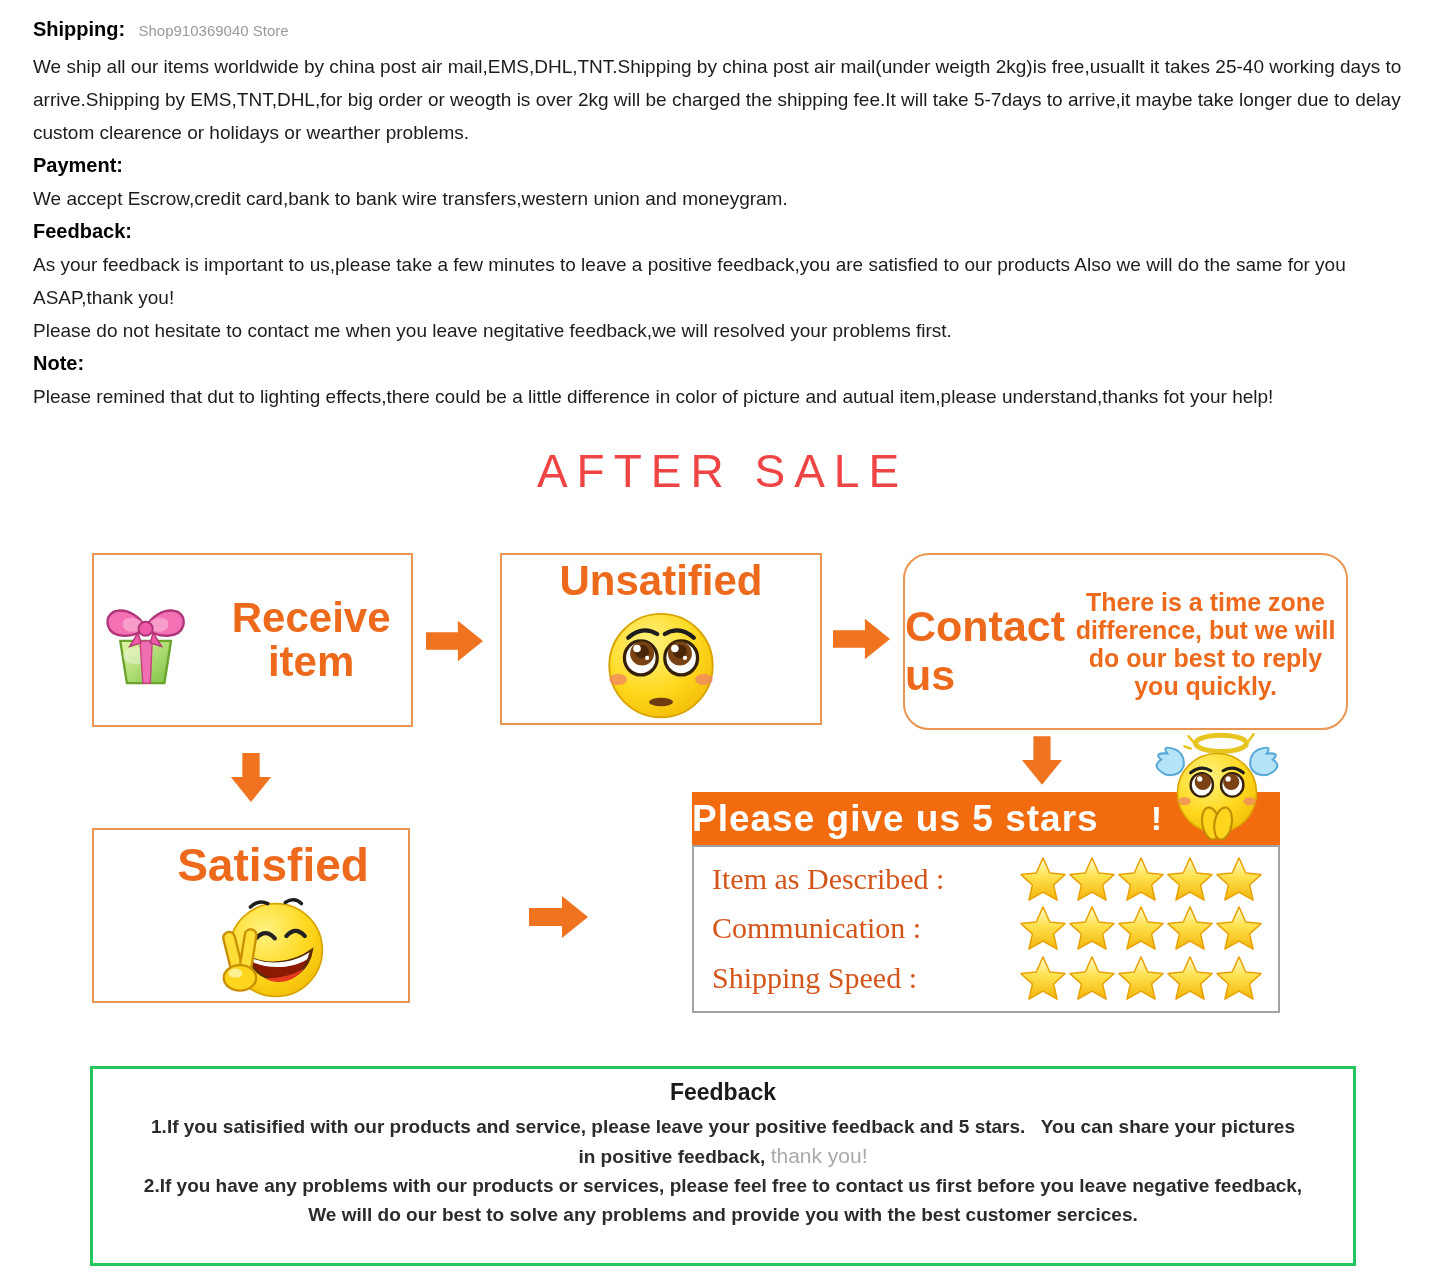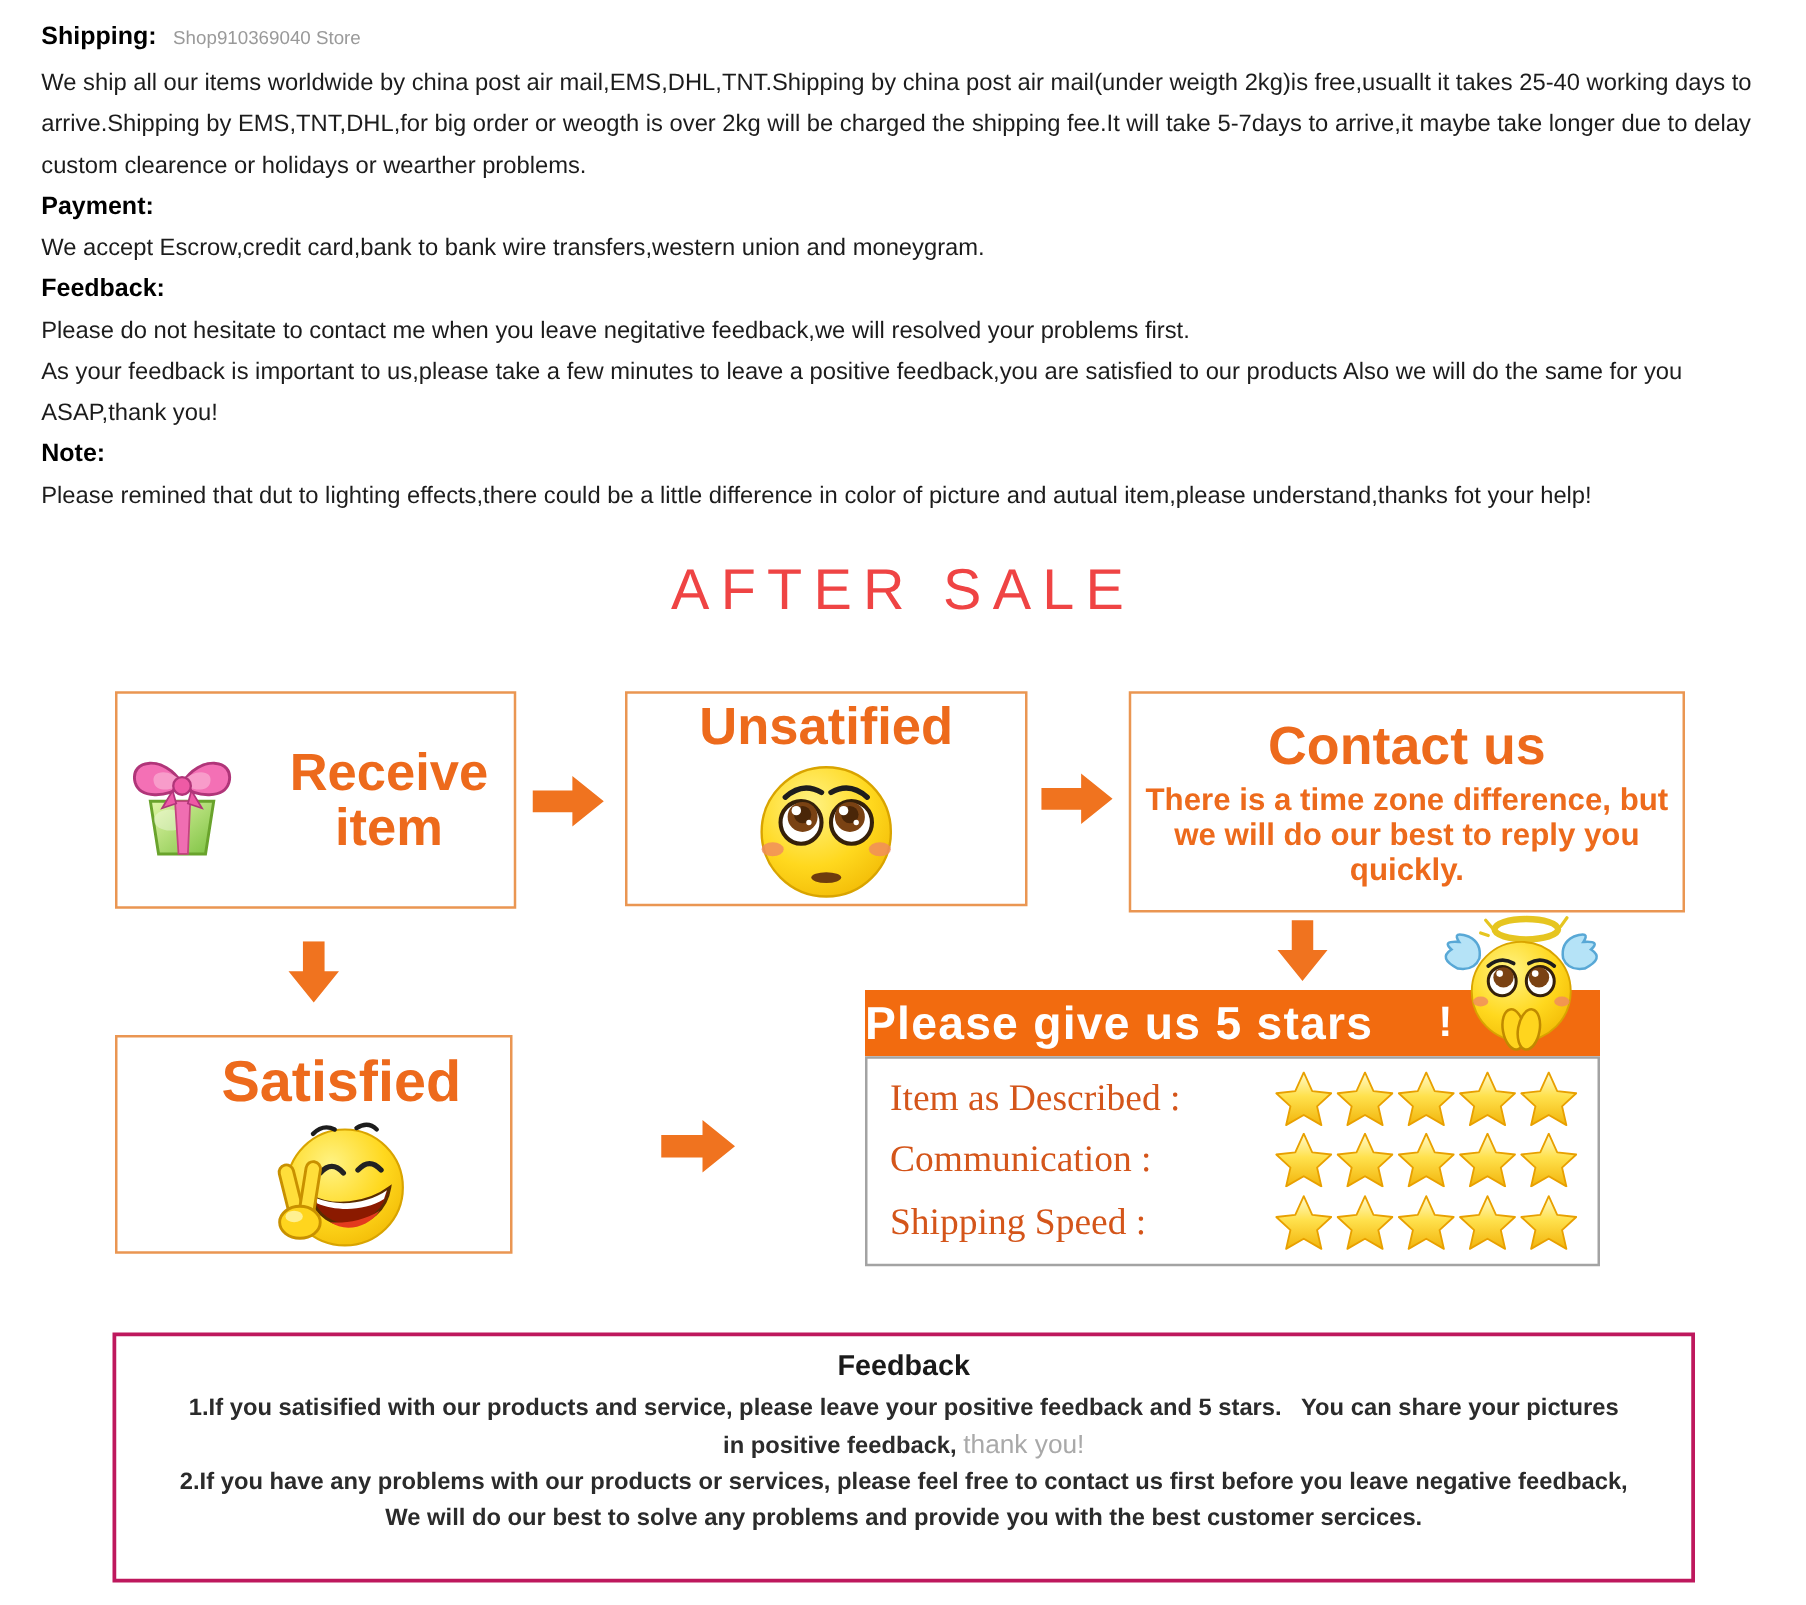--- a/index.html
+++ b/index.html
@@ -18,21 +18,21 @@
               letter-spacing:9px; color:#ef4444; font-weight:400; }
   .obox { position:absolute; background:#fff; border:2px solid #ea9652; }
   .o-label { color:#ed6a1c; font-weight:600; }
 
   .receive-box { left:92px; top:553px; width:321px; height:174px; display:flex; align-items:center; justify-content:center; gap:14px; }
   .receive-box .o-label { font-size:42px; line-height:1.05; width:205px; text-align:center; }
 
   .unsat-box { left:500px; top:553px; width:322px; height:172px; display:flex; flex-direction:column; align-items:center; }
   .unsat-box .o-label { font-size:42px; margin-top:2px; }
 
-  .contact-box { left:903px; top:553px; width:445px; height:177px; display:flex; flex-direction:column; align-items:center; }
+  .contact-box { left:903px; top:553px; width:445px; height:177px; display:flex; flex-direction:row; align-items:center;border-radius:26px; }
   .contact-box .o-title { font-size:43px; color:#ed6a1c; font-weight:600; margin-top:18px; }
   .contact-box .o-body { font-size:25px; font-weight:600; color:#ed6a1c; line-height:1.12; text-align:center; width:426px; margin-top:4px; }
 
   .sat-box { left:92px; top:828px; width:318px; height:175px; display:flex; flex-direction:column; align-items:center;padding-left:44px; }
   .sat-box .o-label { font-size:46px; margin-top:8px; }
 
   .arrow { position:absolute; }
   .ar1 { left:426px; top:619px; }
   .ar2 { left:833px; top:617px; }
   .ar3 { left:528px; top:895px; }
@@ -47,21 +47,21 @@
   .stars-box { position:absolute; left:692px; top:845px; width:588px; height:168px; background:#fff;
                border:2px solid #a3a3a3; display:flex; flex-direction:column; justify-content:space-evenly; padding:4px 16px 6px 18px; }
   .rating-row { display:flex; align-items:center; }
   .rating-label { font-family:"Liberation Serif", serif; font-size:30px; color:#d4551a; }
   .rating-stars { margin-left:auto; display:flex; gap:3px; }
   .star { width:46px; height:44px; }
 
   .angel { position:absolute; left:1150px; top:729px; z-index:5; }
 
   
-  .fb-box { position:absolute; left:90px; top:1066px; width:1266px; height:200px; border:3px solid #be185d;
+  .fb-box { position:absolute; left:90px; top:1066px; width:1266px; height:200px; border:3px solid #22c55e;
             background:#fff; text-align:center; padding-top:10px; }
   .fb-title { font-size:23px; font-weight:bold; color:#1a1a1a; margin-bottom:6px; }
   .fb-line { font-size:19px; font-weight:bold; color:#2b2b2b; line-height:29px; }
   .thanks { color:#a9a9a9; font-weight:normal; font-size:21px; }
 </style>
 </head>
 <body>
 
 <svg width="0" height="0" style="position:absolute" aria-hidden="true">
   <defs>
@@ -89,22 +89,22 @@
 
   <div class="info">
     <div class="head-row">
       <span class="h">Shipping:</span>
       <span class="store">Shop910369040 Store</span>
     </div>
     <p>We ship all our items worldwide by china post air mail,EMS,DHL,TNT.Shipping by china post air mail(under weigth 2kg)is free,usuallt it takes 25-40 working days to arrive.Shipping by EMS,TNT,DHL,for big order or weogth is over 2kg will be charged the shipping fee.It will take 5-7days to arrive,it maybe take longer due to delay custom clearence or holidays or wearther problems.</p>
     <p class="h">Payment:</p>
     <p>We accept Escrow,credit card,bank to bank wire transfers,western union and moneygram.</p>
     <p class="h">Feedback:</p>
+    <p>As your feedback is important to us,please take a few minutes to leave a positive feedback,you are satisfied to our products Also we will do the same for you ASAP,thank you!</p>
     <p>Please do not hesitate to contact me when you leave negitative feedback,we will resolved your problems first.</p>
-    <p>As your feedback is important to us,please take a few minutes to leave a positive feedback,you are satisfied to our products Also we will do the same for you ASAP,thank you!</p>
     <p class="h">Note:</p>
     <p>Please remined that dut to lighting effects,there could be a little difference in color of picture and autual item,please understand,thanks fot your help!</p>
   </div>
 
   <div class="as-title">AFTER SALE</div>
 
   <div class="obox receive-box">
     <svg width="106" height="104" viewBox="0 0 110 110">
       <path d="M28,56 L82,56 L75,101 L35,101 Z" fill="url(#giftGreen)" stroke="#69A32C" stroke-width="2.5"></path>
       <ellipse cx="45" cy="72" rx="14" ry="9" fill="#ffffff" opacity="0.35"></ellipse>

